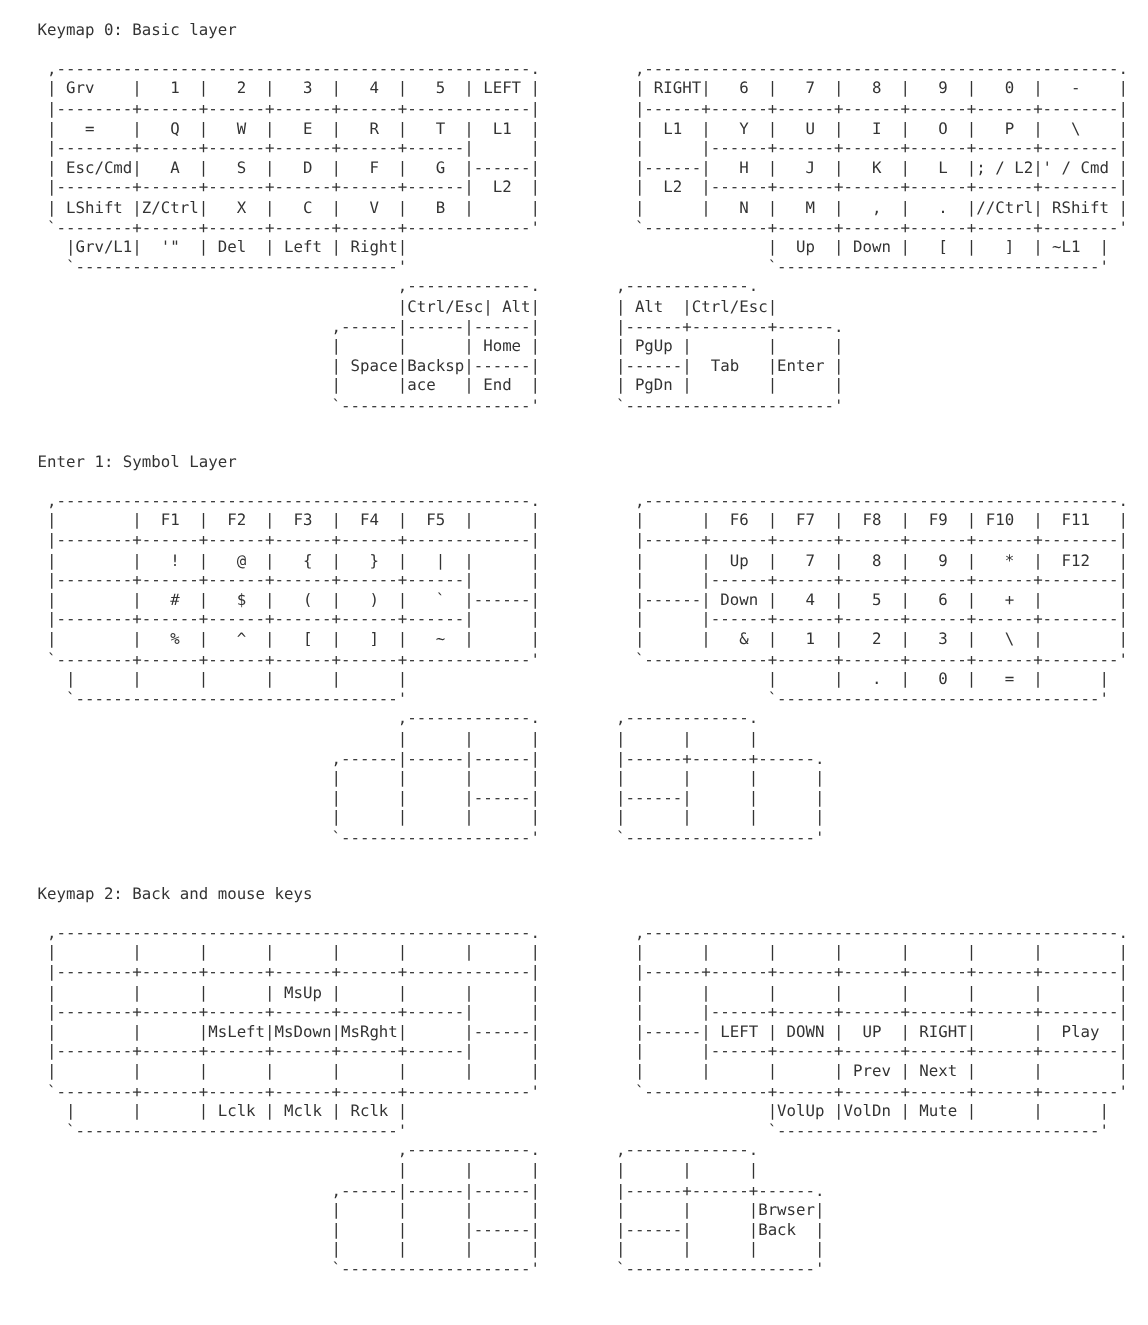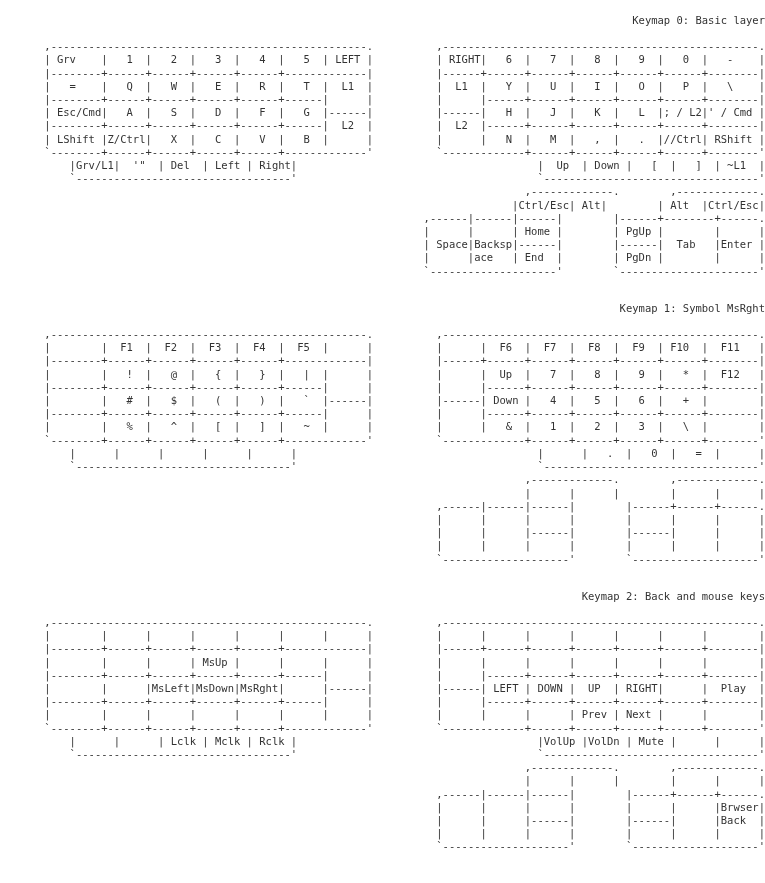--- a/index.html
+++ b/index.html
@@ -15,21 +15,20 @@
   .doc {
     box-sizing: border-box;
     padding: 14px 0 0 25px;
     font-family: "DejaVu Sans Mono", "Liberation Mono", monospace;
     font-size: 10.5px;
     line-height: 13.2px;
     color: #333333;
   }
   .keymap-section {
     margin: 0 0 24px 0;
-    text-align: right;
   }
   .km-title {
     margin: 0 0 13px 0;
     padding: 0;
     font-size: inherit;
     font-weight: normal;
     line-height: inherit;
     white-space: pre;
   }
   .km-art {
@@ -62,21 +61,21 @@
                                       ,-------------.        ,-------------.
                                       |Ctrl/Esc| Alt|        | Alt  |Ctrl/Esc|
                                ,------|------|------|        |------+--------+------.
                                |      |      | Home |        | PgUp |        |      |
                                | Space|Backsp|------|        |------|  Tab   |Enter |
                                |      |ace   | End  |        | PgDn |        |      |
                                `--------------------'        `----------------------'</pre>
   </section>
 
   <section class="keymap-section">
-    <h2 class="km-title">Keymap 1: Symbol MsRght</h2>
+    <h2 class="km-title">Enter 1: Symbol Layer</h2>
     <pre class="km-art"> ,--------------------------------------------------.          ,--------------------------------------------------.
  |        |  F1  |  F2  |  F3  |  F4  |  F5  |      |          |      |  F6  |  F7  |  F8  |  F9  | F10  |  F11   |
  |--------+------+------+------+------+-------------|          |------+------+------+------+------+------+--------|
  |        |   !  |   @  |   {  |   }  |   |  |      |          |      |  Up  |   7  |   8  |   9  |   *  |  F12   |
  |--------+------+------+------+------+------|      |          |      |------+------+------+------+------+--------|
  |        |   #  |   $  |   (  |   )  |   `  |------|          |------| Down |   4  |   5  |   6  |   +  |        |
  |--------+------+------+------+------+------|      |          |      |------+------+------+------+------+--------|
  |        |   %  |   ^  |   [  |   ]  |   ~  |      |          |      |   &amp;  |   1  |   2  |   3  |   \  |        |
  `--------+------+------+------+------+-------------'          `-------------+------+------+------+------+--------'
    |      |      |      |      |      |                                      |      |   .  |   0  |   =  |      |

